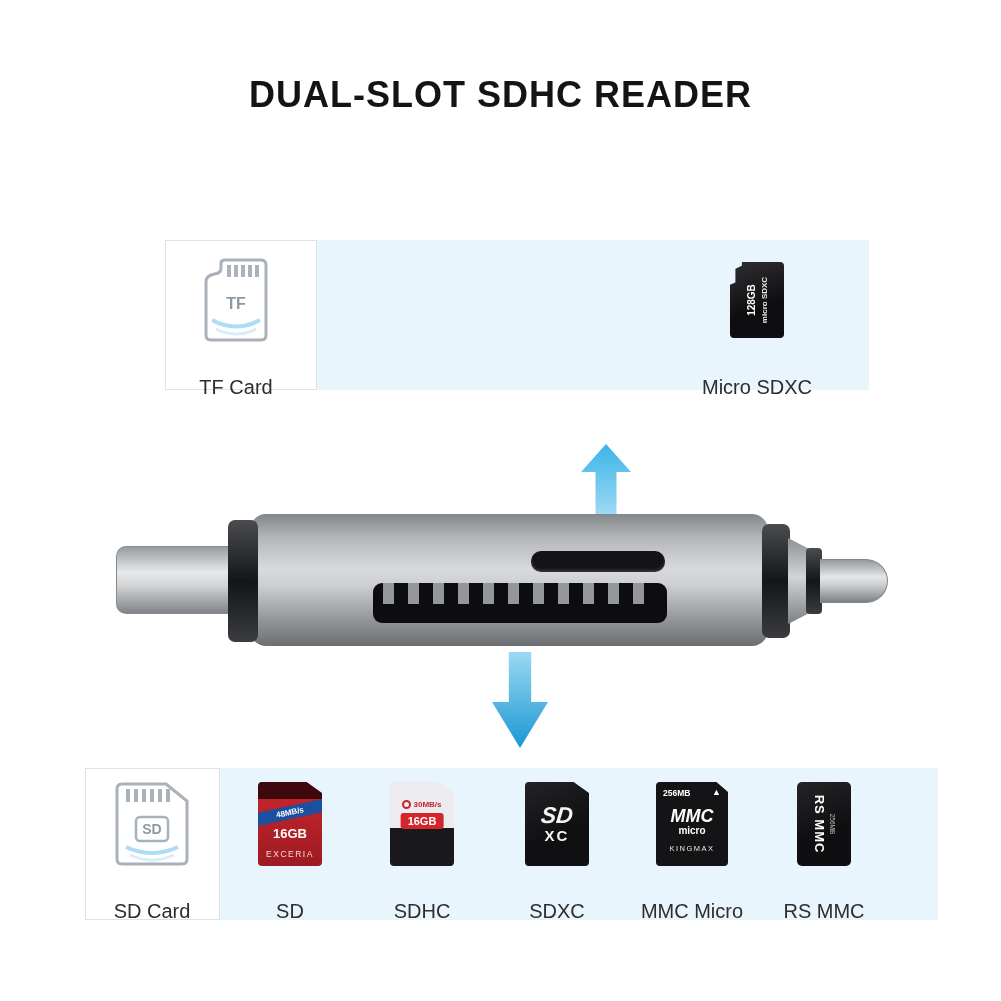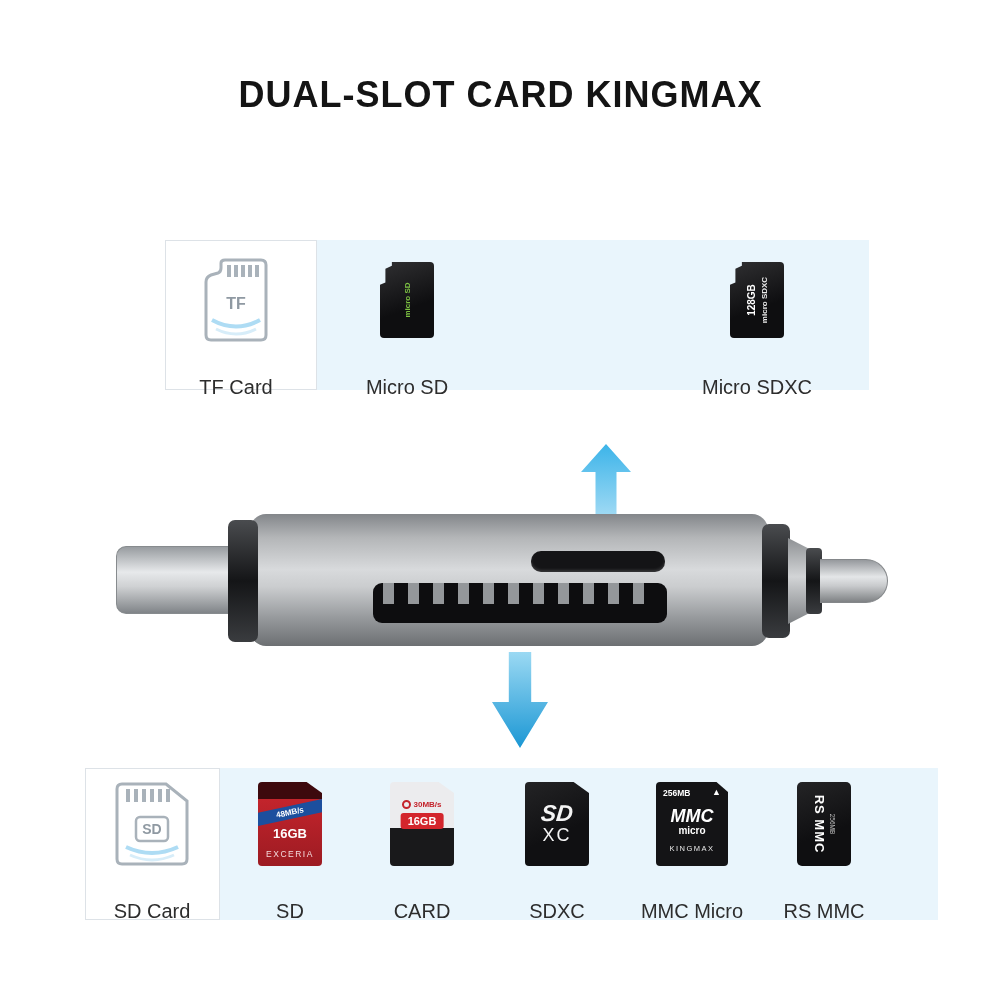--- a/index.html
+++ b/index.html
@@ -45,21 +45,21 @@
   .sdhc-speed { position:absolute; top:18px; width:100%; display:flex; align-items:center;
     justify-content:center; gap:2px; color:#c4242c; font-size:8px; font-weight:bold; }
   .c-ring { width:9px; height:9px; border:2px solid #c4242c; border-radius:50%; display:inline-block; }
   .sdhc-capbox { position:absolute; top:31px; left:50%; transform:translateX(-50%);
     background:#d3252c; color:#fff; font-weight:bold; font-size:11px; padding:2px 7px; border-radius:3px; }
 
   .sdxc { background:linear-gradient(155deg,#232325,#101012 60%); display:flex; flex-direction:column;
     align-items:center; justify-content:center; }
   .sdxc-sd { color:#f4f4f4; font-weight:800; font-style:italic; font-size:23px; line-height:1;
     transform:skewX(-6deg); }
-  .sdxc-xc { color:#f4f4f4; font-weight:normal; font-size:18px; letter-spacing:2px; line-height:1.2; }
+  .sdxc-xc { color:#f4f4f4; font-weight:bold; font-size:15px; letter-spacing:2px; line-height:1.2; }
 
   .mmc { width:72px; height:84px; position:relative; border-radius:4px; background:#141416;
     clip-path:polygon(0 0,84% 0,100% 12%,100% 100%,0 100%); padding:6px 7px; }
   .mmc-row { display:flex; justify-content:space-between; align-items:flex-start; }
   .mmc-cap { color:#fff; font-size:8.5px; font-weight:bold; }
   .mmc-mark { color:#fff; font-size:9px; line-height:1; }
   .mmc-logo1 { color:#fff; font-weight:800; font-style:italic; font-size:18px; text-align:center;
     margin-top:9px; line-height:1; }
   .mmc-logo2 { color:#fff; font-weight:bold; font-size:10px; text-align:center; line-height:1.2; }
   .mmc-brand { color:#e8e8e8; font-size:7.5px; letter-spacing:1.5px; text-align:center; margin-top:7px; }
@@ -101,21 +101,21 @@
   .slot-sd { position:absolute; left:373px; top:583px; width:294px; height:40px;
     border-radius:9px; background:#0d0d0f; }
   .slot-comb { position:absolute; left:10px; right:10px; top:0; height:21px;
     background:repeating-linear-gradient(90deg,#94979a 0 11px,rgba(0,0,0,0) 11px 25px); }
 </style>
 </head>
 <body>
 
 <div class="canvas">
 
-  <h1 class="title">DUAL-SLOT CARD KINGMAX</h1>
+  <h1 class="title">DUAL-SLOT SDHC READER</h1>
 
   <div class="slot-box" style="left:165px; top:240px; width:152px; height:150px;"></div>
   <div class="blue-panel" style="left:317px; top:240px; width:552px; height:150px;"></div>
 
   <div class="card-group" style="left:176px; top:256px; width:120px;">
     <div class="card-visual">
       <svg width="66" height="86" viewBox="0 0 66 86">
         <path d="M22,3 H58 Q63,3 63,8 V78 Q63,83 58,83 H8 Q3,83 3,78 V25 Q3,20 8,18 L15,16 Q18,15 18,11 V6 Q18,3 22,3 Z" fill="#ffffff" stroke="#a9b2ba" stroke-width="3"></path>
         <rect x="24" y="8" width="4" height="12" fill="#a9b2ba"></rect>
         <rect x="31" y="8" width="4" height="12" fill="#a9b2ba"></rect>
@@ -123,30 +123,20 @@
         <rect x="45" y="8" width="4" height="12" fill="#a9b2ba"></rect>
         <rect x="52" y="8" width="4" height="12" fill="#a9b2ba"></rect>
         <text x="33" y="52" text-anchor="middle" font-size="16" font-weight="bold" fill="#8f99a2">TF</text>
         <path d="M9,63 Q33,76 57,63" stroke="#aedcf4" stroke-width="4" fill="none"></path>
         <path d="M13,72 Q33,82 53,72" stroke="#d7edf9" stroke-width="3" fill="none"></path>
       </svg>
     </div>
     <div class="card-label">TF Card</div>
   </div>
 
-  <div class="card-group" style="left:347px; top:256px; width:120px;">
-    <div class="card-visual">
-      <div class="micro-card">
-        <div class="micro-rot">
-          <span class="micro-logo green">micro SD</span>
-        </div>
-      </div>
-    </div>
-    <div class="card-label">Micro SD</div>
-  </div>
 
 
   <div class="card-group" style="left:695px; top:256px; width:124px;">
     <div class="card-visual">
       <div class="micro-card">
         <div class="micro-rot">
           <span class="micro-cap">128GB</span>
           <span class="micro-logo whitetx">micro SDXC</span>
         </div>
       </div>
@@ -206,21 +196,21 @@
   <div class="card-group" style="left:362px; top:780px; width:120px;">
     <div class="card-visual">
       <div class="fullsd sdhc">
         <div class="sdhc-speed">
           <span class="c-ring"></span>
           <span>30MB/s</span>
         </div>
         <div class="sdhc-capbox">16GB</div>
       </div>
     </div>
-    <div class="card-label">CARD</div>
+    <div class="card-label">SDHC</div>
   </div>
 
   <div class="card-group" style="left:497px; top:780px; width:120px;">
     <div class="card-visual">
       <div class="fullsd sdxc">
         <div class="sdxc-sd">SD</div>
         <div class="sdxc-xc">XC</div>
       </div>
     </div>
     <div class="card-label">SDXC</div>

